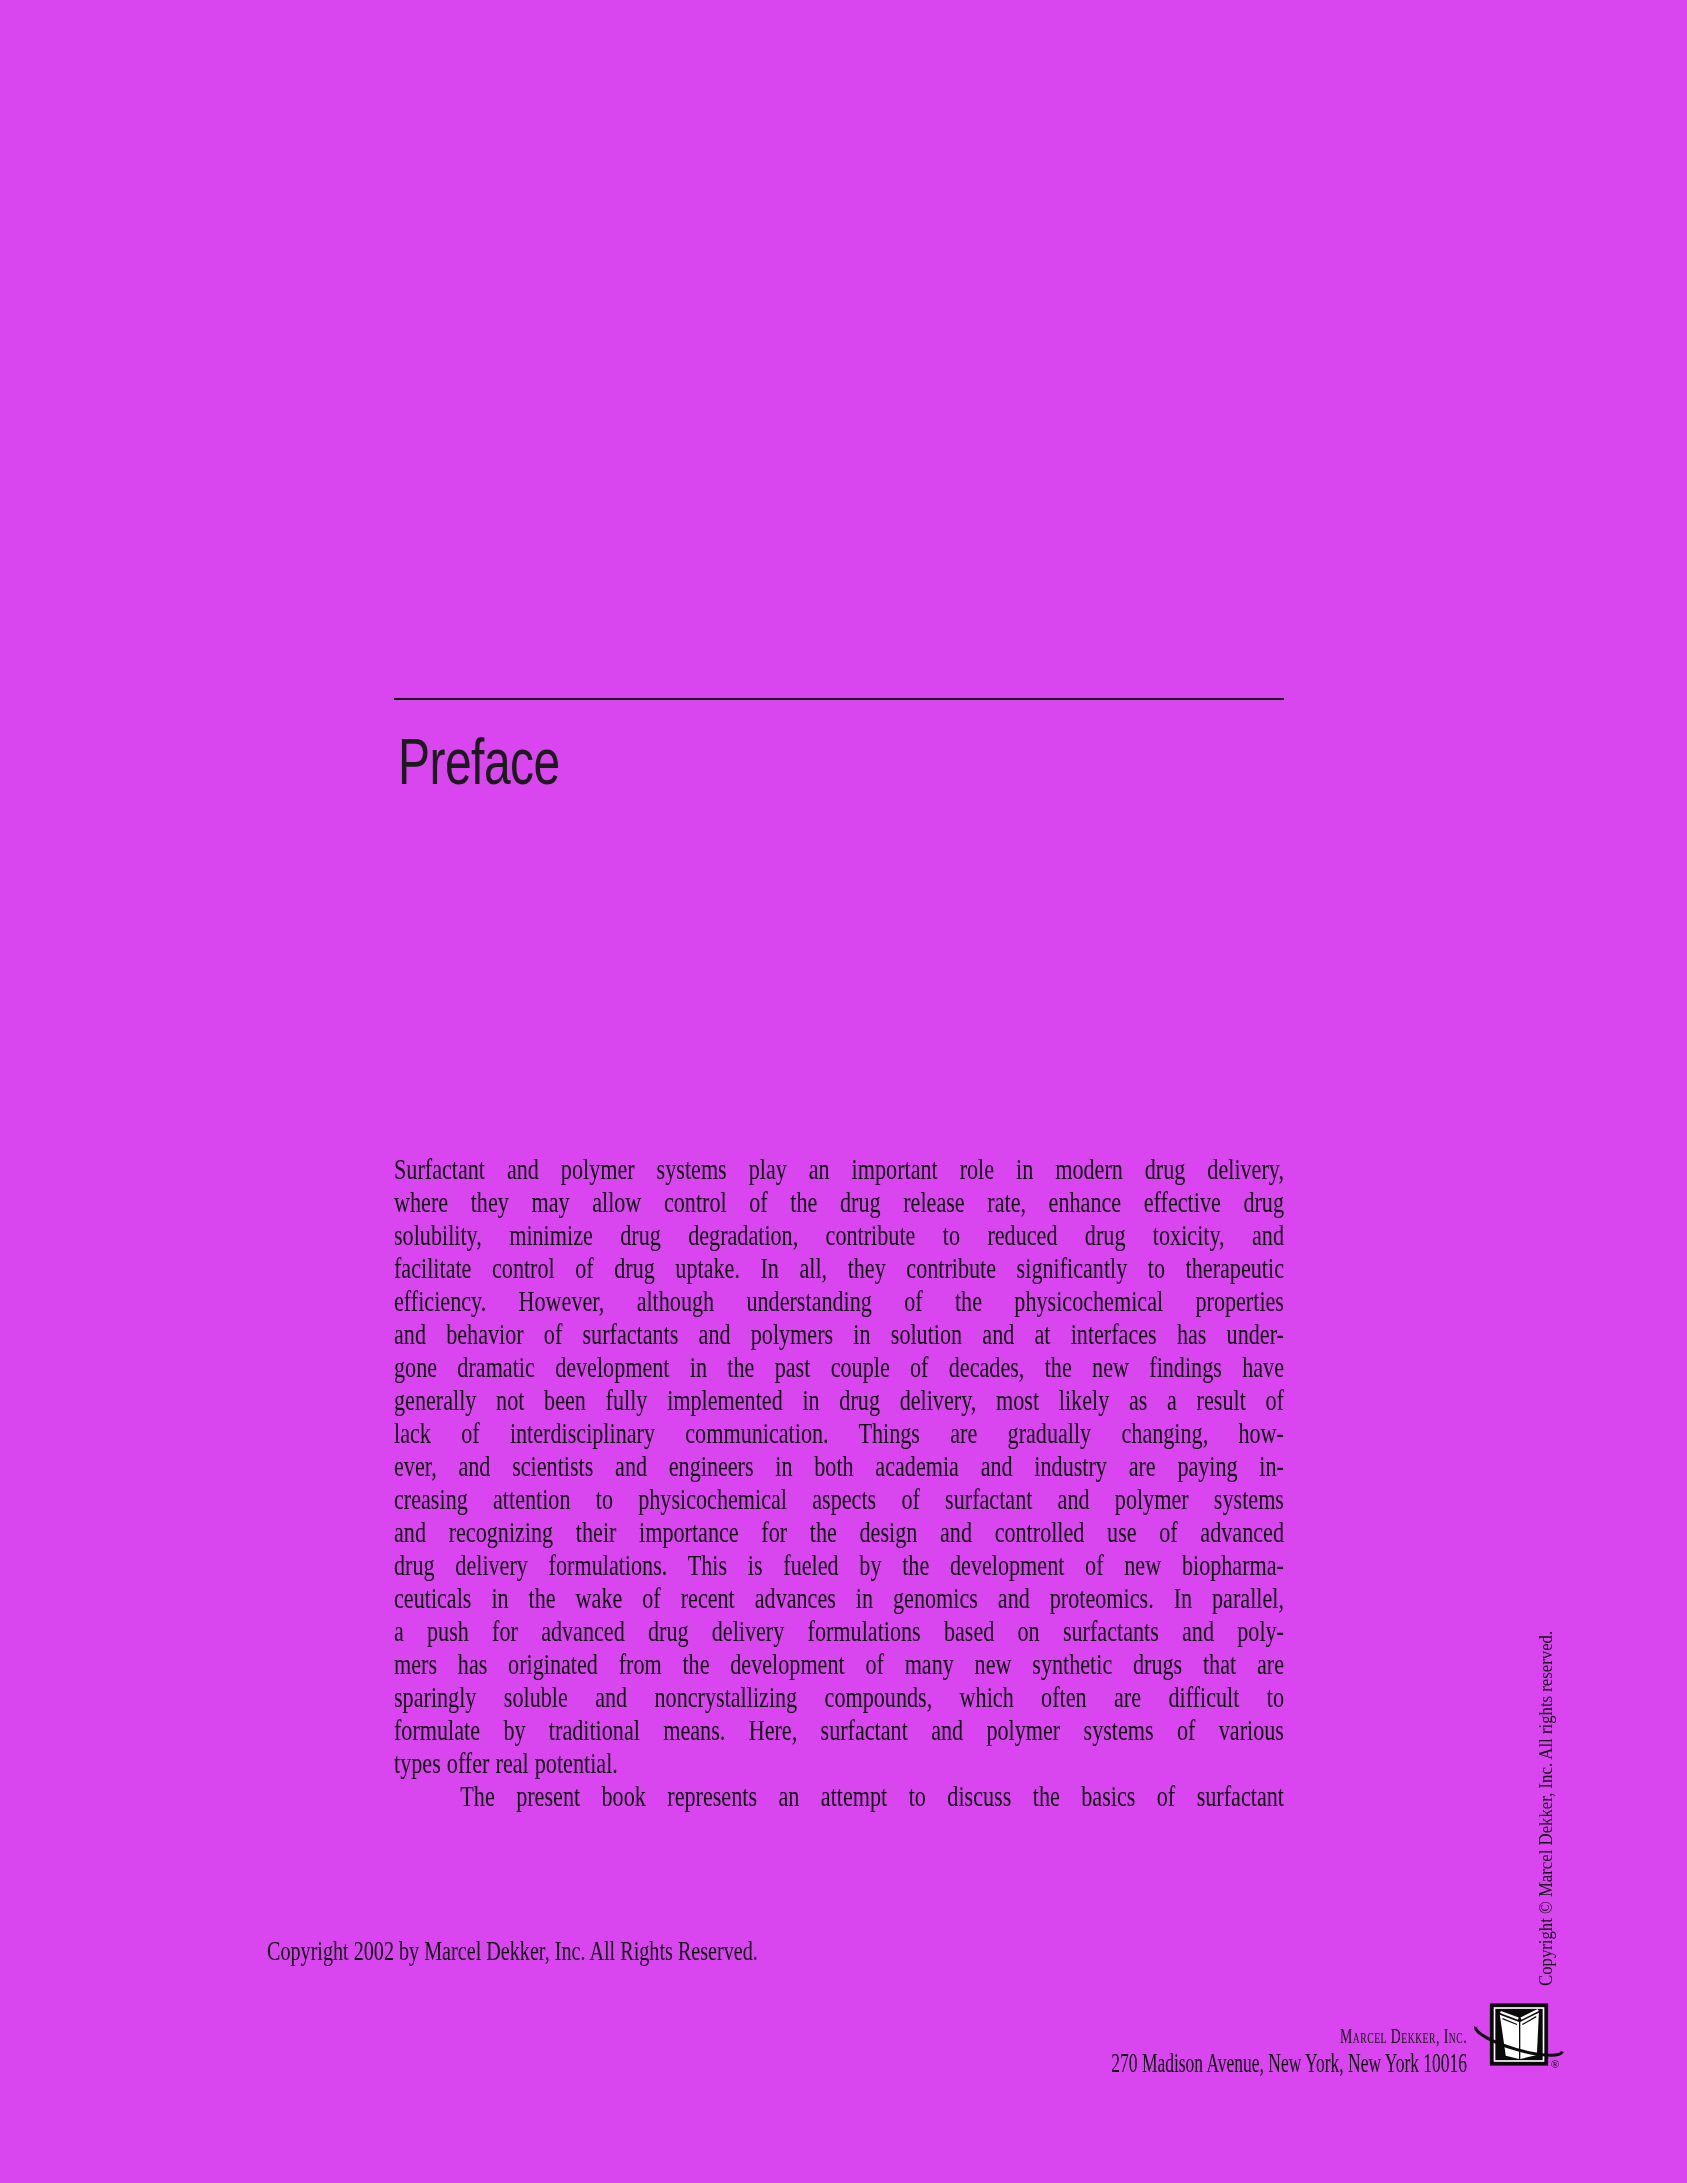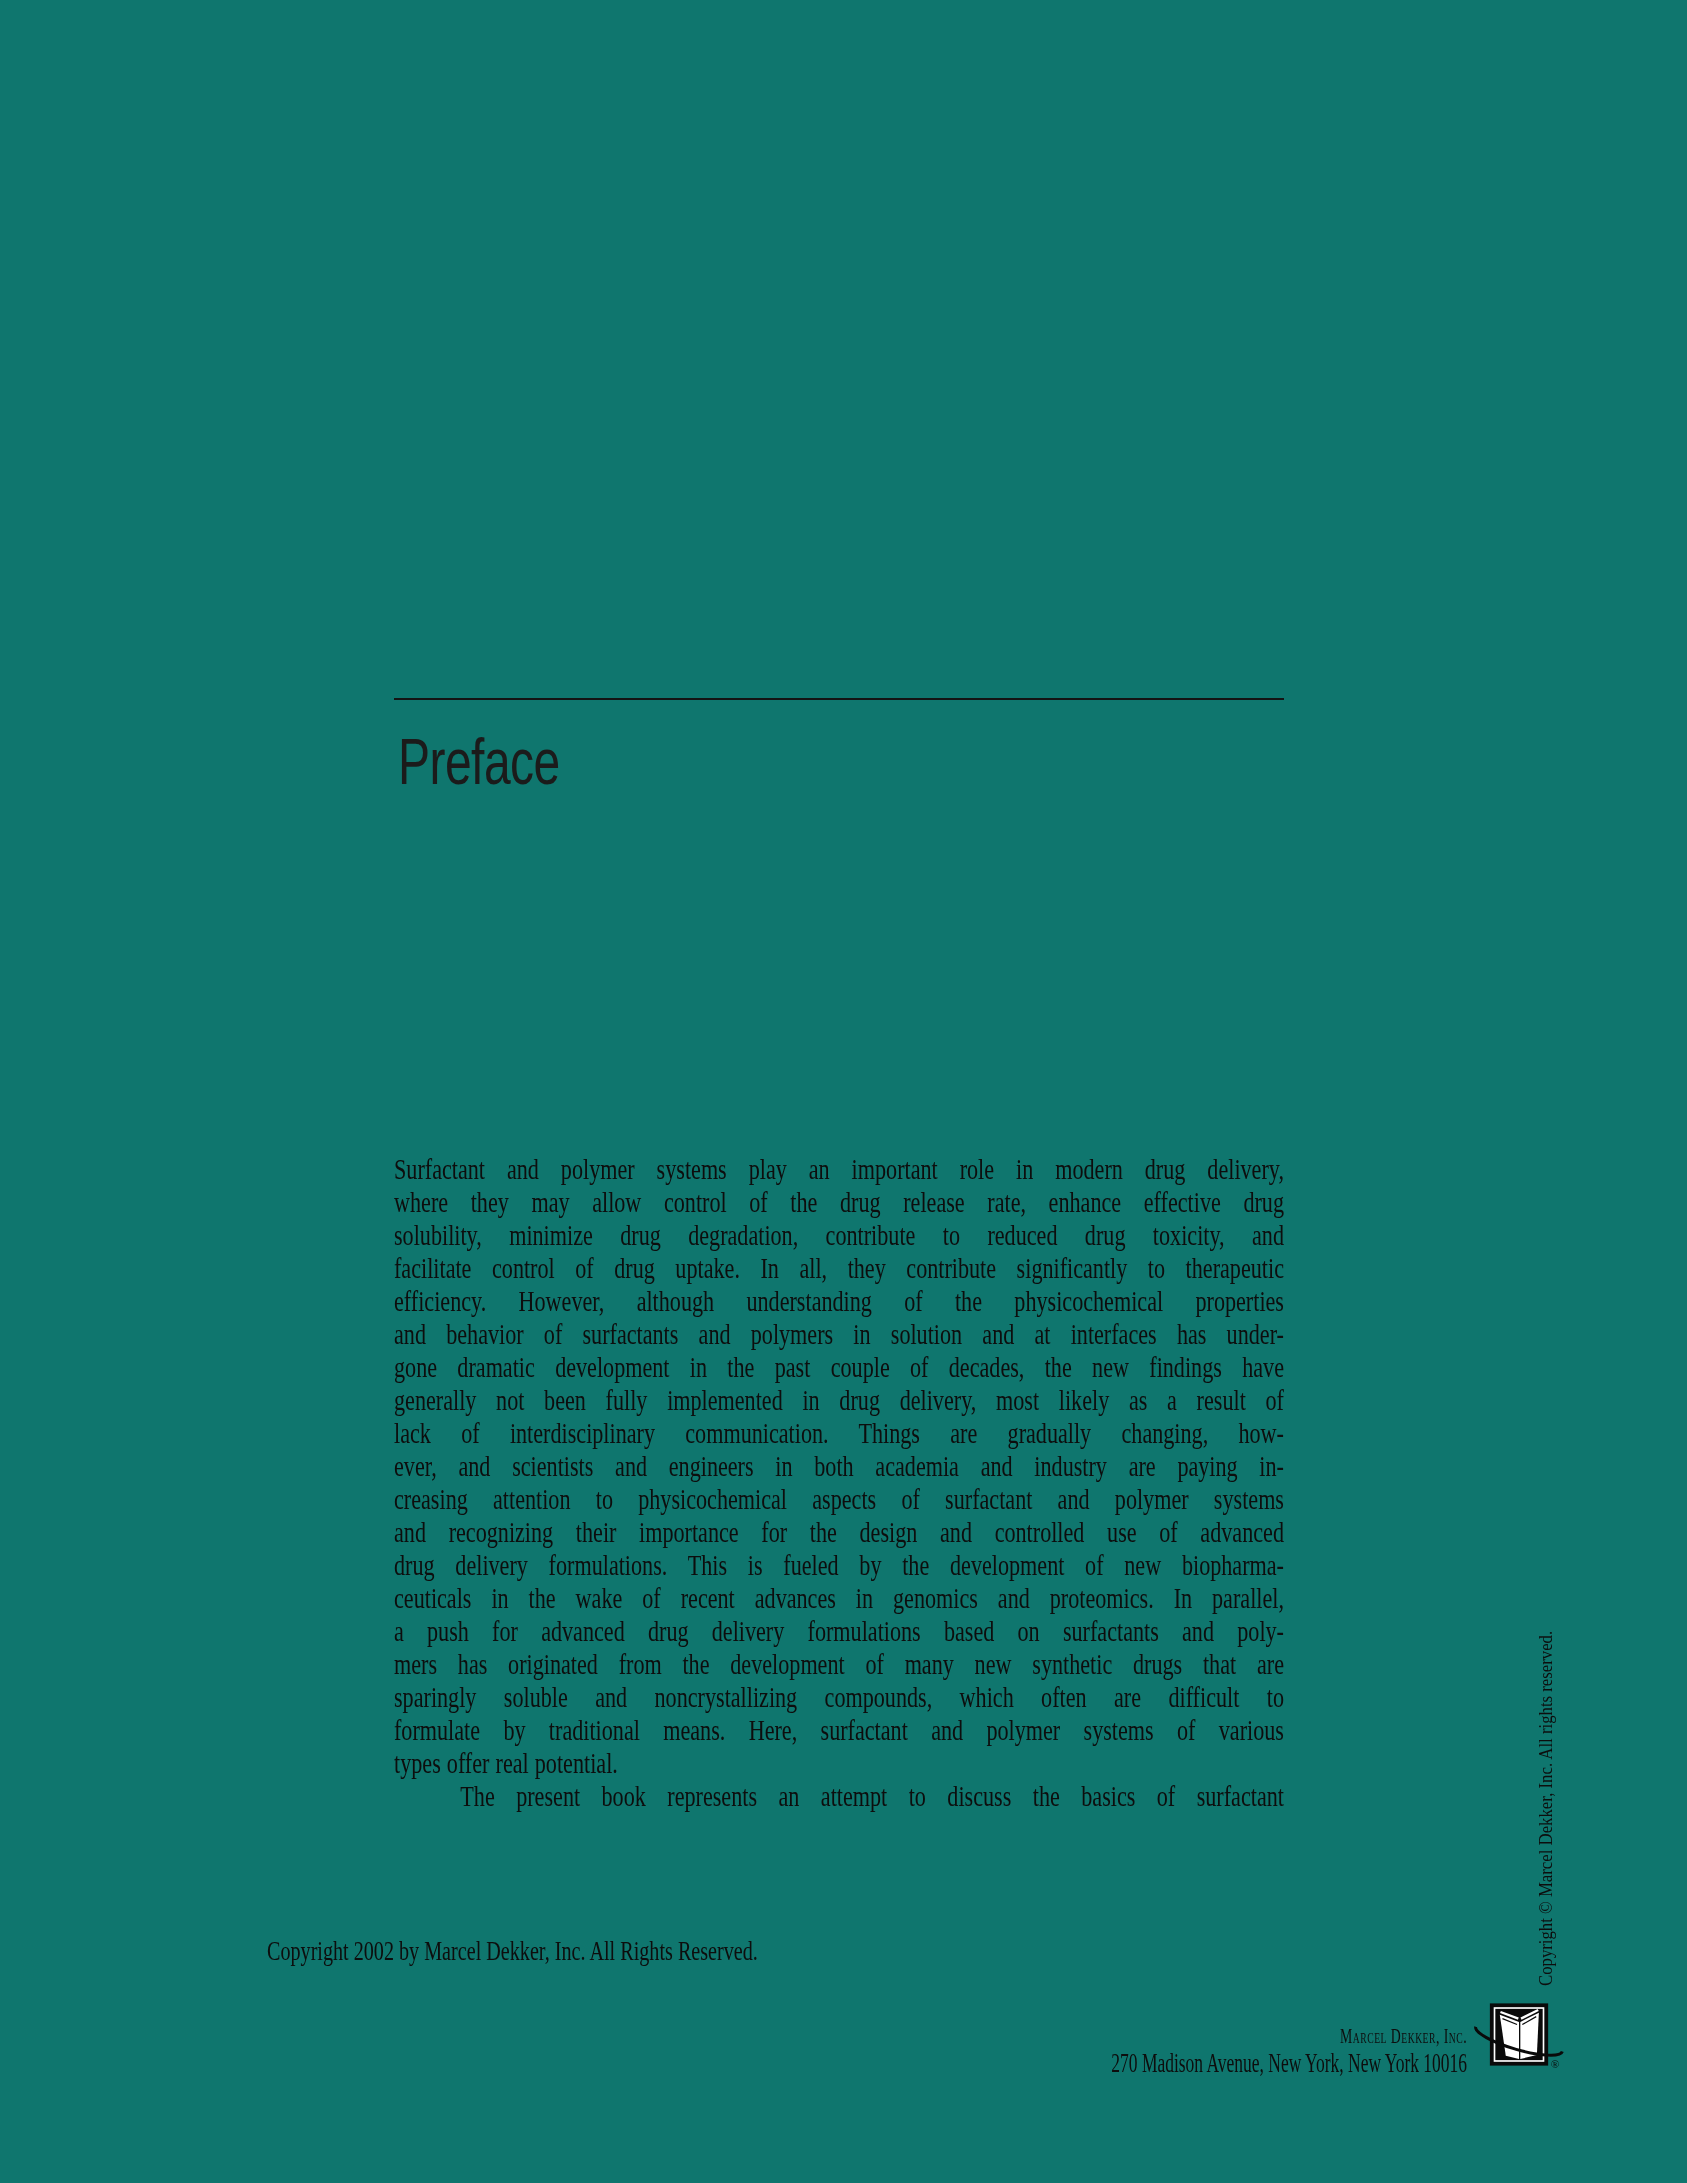--- a/index.html
+++ b/index.html
@@ -1,19 +1,19 @@
 <!DOCTYPE html>
 <html style="font-size:10.6px"><head>
 <meta charset="utf-8">
 <style>
   html,body { margin:0; padding:0; background:#ffffff; }
   .page {
     position:relative;
     width:1687px; height:2183px;
-    background:#0f766e;
+    background:#d946ef;
     font-family:"Liberation Serif", serif;
     color:#0d0d0d;
     overflow:hidden;
   }
   .rule {
     position:absolute;
     left:394px; top:698px;
     width:890px; height:2px;
     background:#141414;
   }

